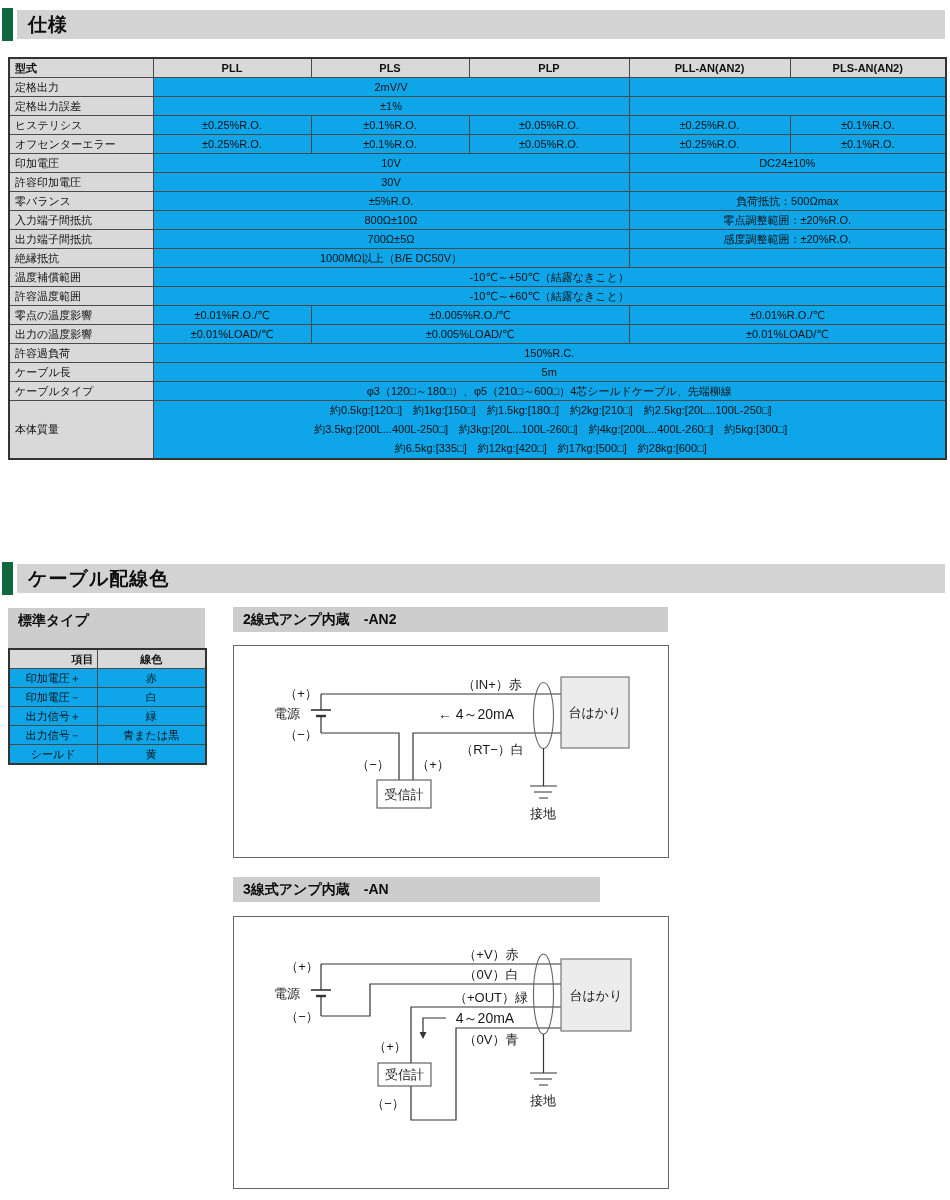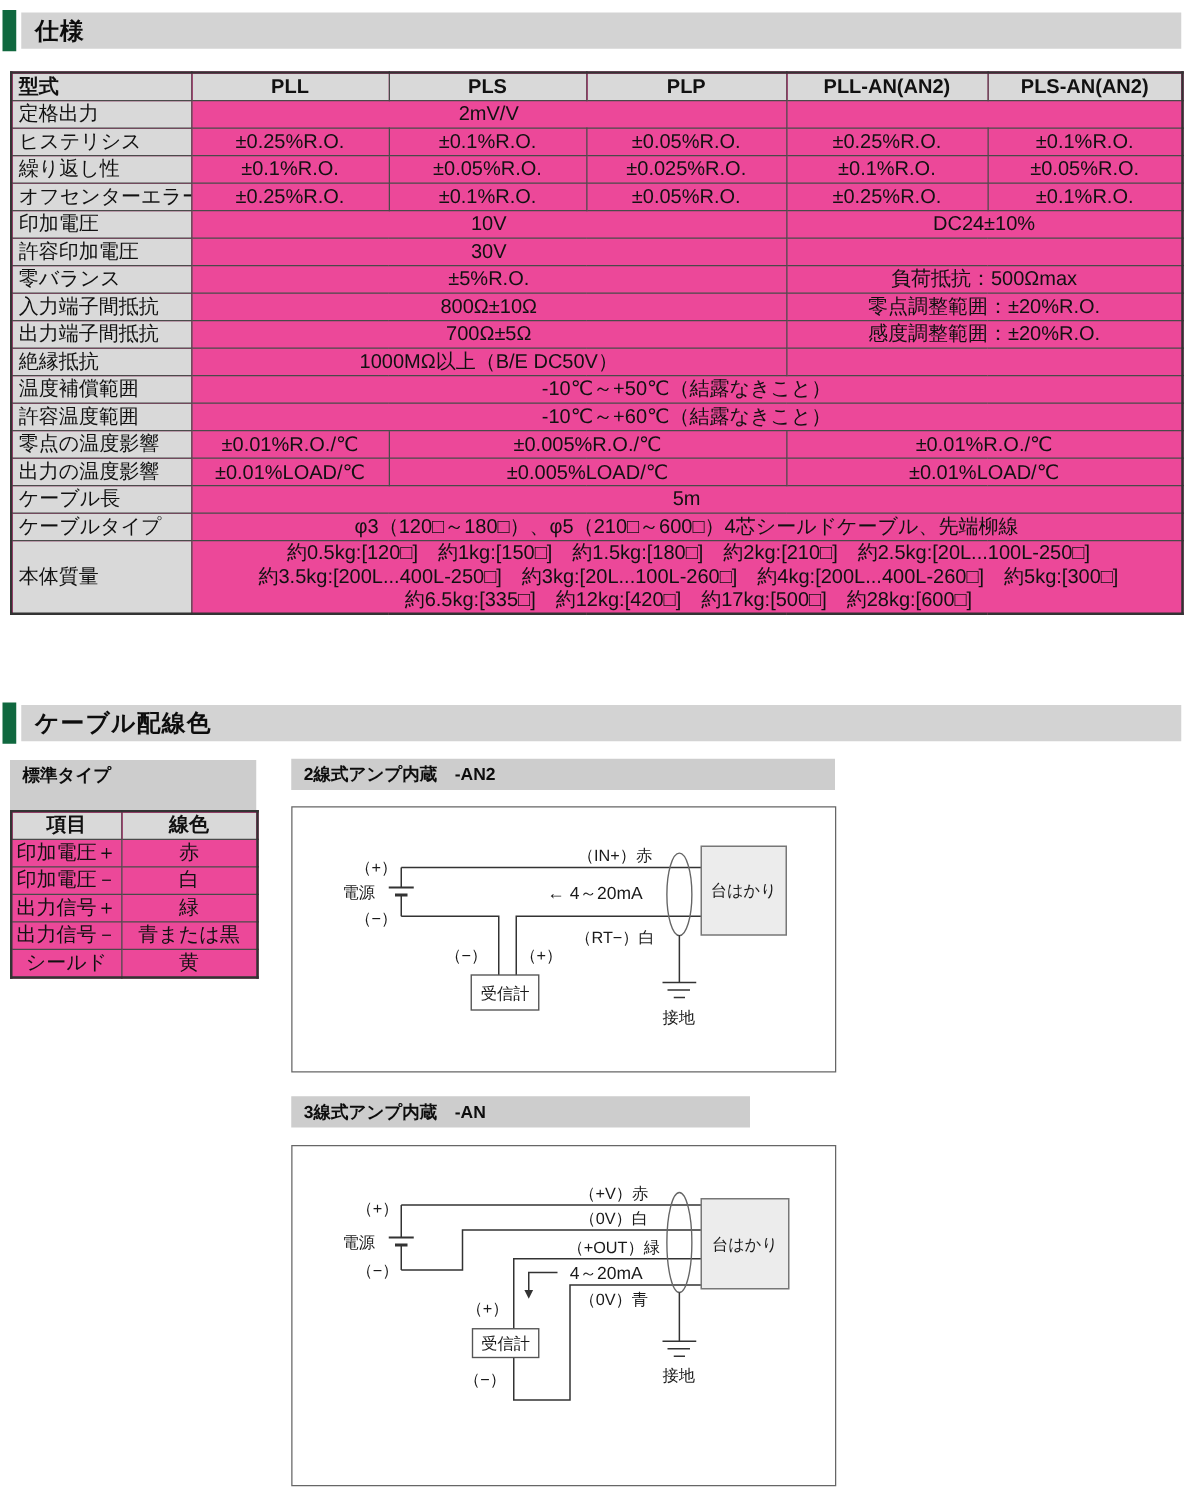--- a/index.html
+++ b/index.html
@@ -10,21 +10,21 @@
   }
   
   .section-header{position:absolute;left:0;width:950px;height:34px;}
   .green-block{position:absolute;left:2px;top:0;width:11px;height:33px;background:#10683f;}
   .header-bar{position:absolute;left:17px;width:928px;top:2px;height:29px;background:#d3d3d3;}
   .header-title{position:absolute;left:28px;top:4px;font-size:19px;font-weight:bold;color:#0d0d0d;letter-spacing:1px;}
   
   .sub-bar{position:absolute;background:#cdcdcd;font-size:14px;font-weight:bold;
     line-height:25px;padding-left:10px;box-sizing:border-box;color:#0d0d0d;}
   
-  table.data-table{border-collapse:collapse;table-layout:fixed;font-size:16px;background:#ec4899;padding-left:16px;}
+  table.data-table{border-collapse:collapse;table-layout:fixed;font-size:11px;background:#0ea5e9;padding-left:16px;}
   table.data-table{border:2px solid #333;}
   table.data-table th,table.data-table td{
     border:1px solid #4a4a4a;height:18px;padding:0 3px;text-align:center;
     font-weight:normal;overflow:hidden;white-space:nowrap;color:#111;}
   table.data-table th.label-cell{background:#d9d9d9;text-align:left;padding-left:5px;}
   table.data-table thead th{background:#d9d9d9;font-weight:bold;}
   td.left-cell{text-align:left;padding-left:6px !important;white-space:normal !important;}
   td.left-cell div{line-height:19px;}
   #spec-table{position:absolute;left:8px;top:57px;width:937px;}
   #wire-table{position:absolute;left:8px;top:648px;width:197px;}
@@ -66,34 +66,31 @@
         <th>PLS-AN(AN2)</th>
       </tr>
     </thead>
   <tbody>
       <tr>
         <th class="label-cell">定格出力</th>
         <td colspan="3">2mV/V</td>
         <td colspan="2"></td>
       </tr>
       <tr>
+        <th class="label-cell">定格出力誤差</th>
+        <td colspan="3">±1%</td>
+        <td colspan="2"></td>
+      </tr>
+      <tr>
         <th class="label-cell">ヒステリシス</th>
         <td colspan="1">±0.25%R.O.</td>
         <td colspan="1">±0.1%R.O.</td>
         <td colspan="1">±0.05%R.O.</td>
         <td colspan="1">±0.25%R.O.</td>
         <td colspan="1">±0.1%R.O.</td>
-      </tr>
-      <tr>
-        <th class="label-cell">繰り返し性</th>
-        <td colspan="1">±0.1%R.O.</td>
-        <td colspan="1">±0.05%R.O.</td>
-        <td colspan="1">±0.025%R.O.</td>
-        <td colspan="1">±0.1%R.O.</td>
-        <td colspan="1">±0.05%R.O.</td>
       </tr>
       <tr>
         <th class="label-cell">オフセンターエラー</th>
         <td colspan="1">±0.25%R.O.</td>
         <td colspan="1">±0.1%R.O.</td>
         <td colspan="1">±0.05%R.O.</td>
         <td colspan="1">±0.25%R.O.</td>
         <td colspan="1">±0.1%R.O.</td>
       </tr>
       <tr>
@@ -138,20 +135,24 @@
         <th class="label-cell">零点の温度影響</th>
         <td colspan="1">±0.01%R.O./℃</td>
         <td colspan="2">±0.005%R.O./℃</td>
         <td colspan="2">±0.01%R.O./℃</td>
       </tr>
       <tr>
         <th class="label-cell">出力の温度影響</th>
         <td colspan="1">±0.01%LOAD/℃</td>
         <td colspan="2">±0.005%LOAD/℃</td>
         <td colspan="2">±0.01%LOAD/℃</td>
+      </tr>
+      <tr>
+        <th class="label-cell">許容過負荷</th>
+        <td colspan="5">150%R.C.</td>
       </tr>
       <tr>
         <th class="label-cell">ケーブル長</th>
         <td colspan="5">5m</td>
       </tr>
       <tr>
         <th class="label-cell">ケーブルタイプ</th>
         <td colspan="5">φ3（120□～180□）、φ5（210□～600□）4芯シールドケーブル、先端柳線</td>
       </tr>
       <tr>
@@ -173,21 +174,21 @@
 
 <div class="sub-bar" style="left:8px;top:608px;width:197px;height:40px;line-height:24px;">標準タイプ</div>
 
 <table id="wire-table" class="data-table">
   <colgroup>
       <col style="width:88px">
       <col style="width:109px">
     </colgroup>
   <thead>
       <tr>
-        <th style="background: rgb(217, 217, 217);">項目</th>
+        <th style="background: rgb(217, 217, 217); text-align: right;">項目</th>
         <th style="background: rgb(217, 217, 217);">線色</th>
       </tr>
     </thead>
   <tbody>
       <tr>
         <td>印加電圧＋</td>
         <td>赤</td>
       </tr>
       <tr>
         <td>印加電圧－</td>

